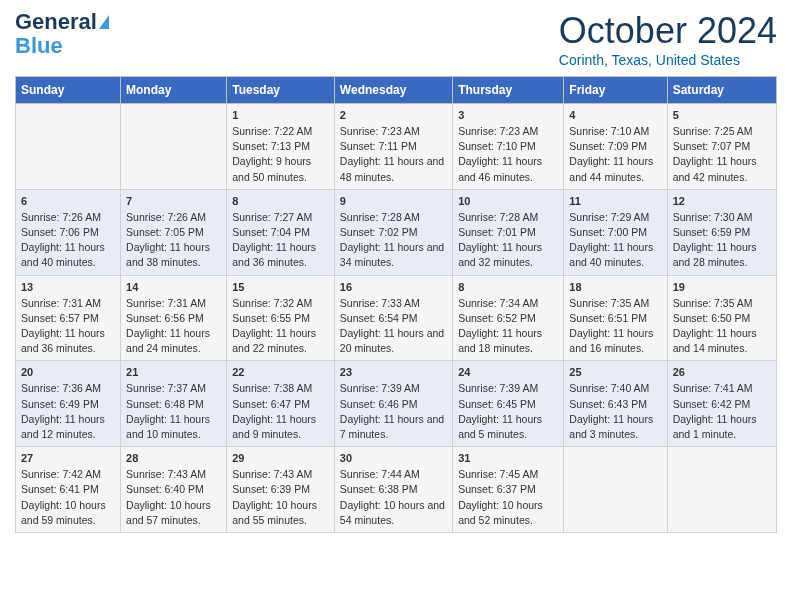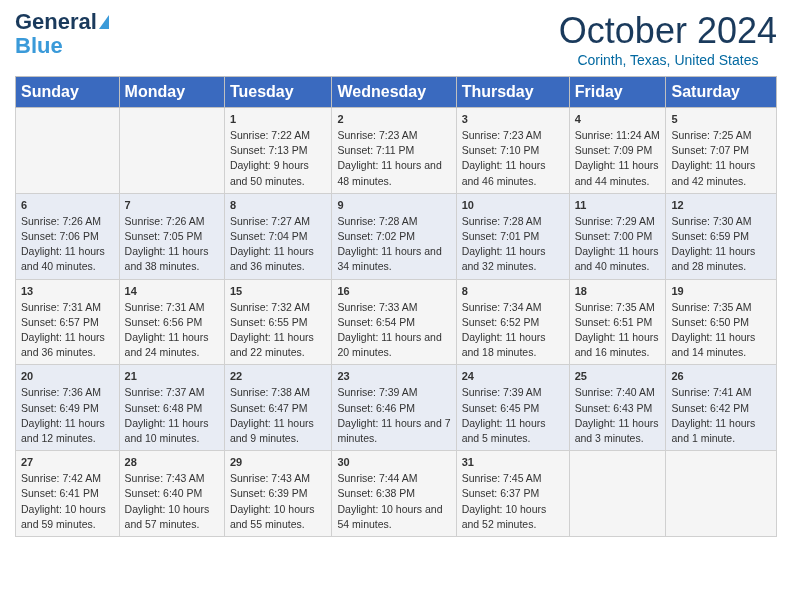--- a/index.html
+++ b/index.html
@@ -34,42 +34,42 @@
     .logo-triangle {
       display: inline-block;
       width: 0;
       height: 0;
       border-left: 10px solid transparent;
       border-bottom: 14px solid #3a9ad9;
       margin-left: 2px;
       vertical-align: middle;
     }
     .title-area {
-      text-align: center;
+      text-align: left;
     }
     .month-title {
       font-size: 36px;
       color: #1a3a5c;
       font-weight: normal;
     }
     .subtitle {
       font-size: 14px;
       color: #0369a1;
     }
     table {
       width: 100%;
       border-collapse: collapse;
       font-size: 11px;
     }
     thead th {
       background-color: #3a6abf;
       color: #fff;
       text-align: left;
       padding: 6px 5px;
-      font-size: 16px;
+      font-size: 12px;
       font-weight: bold;
       border: 1px solid #c0c0c0;
     }
     tbody tr {
       vertical-align: top;
     }
     tbody td {
       border: 1px solid #d0d0d0;
       padding: 4px 5px;
       min-height: 70px;
@@ -141,21 +141,21 @@
             <div>Daylight: 11 hours and 48 minutes.</div>
           </td>
           <td>
             <span class="day-num">3</span>
             <div>Sunrise: 7:23 AM</div>
             <div>Sunset: 7:10 PM</div>
             <div>Daylight: 11 hours and 46 minutes.</div>
           </td>
           <td>
             <span class="day-num">4</span>
-            <div>Sunrise: 11:24 AM</div>
+            <div>Sunrise: 7:10 AM</div>
             <div>Sunset: 7:09 PM</div>
             <div>Daylight: 11 hours and 44 minutes.</div>
           </td>
           <td>
             <span class="day-num">5</span>
             <div>Sunrise: 7:25 AM</div>
             <div>Sunset: 7:07 PM</div>
             <div>Daylight: 11 hours and 42 minutes.</div>
           </td>
         </tr>

